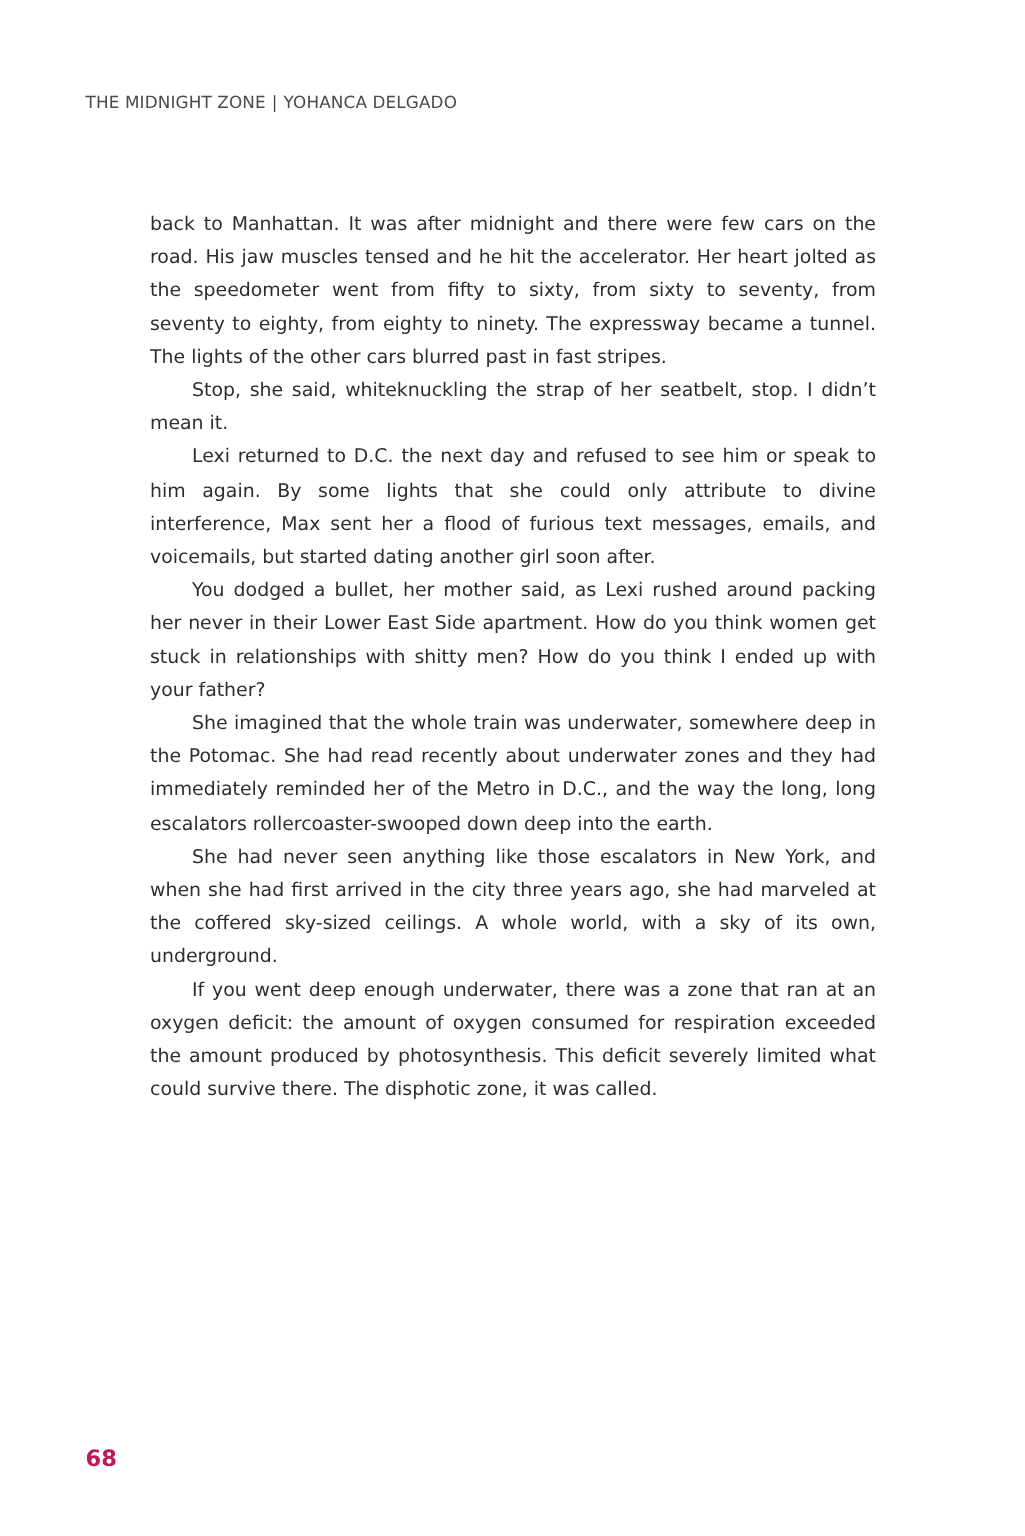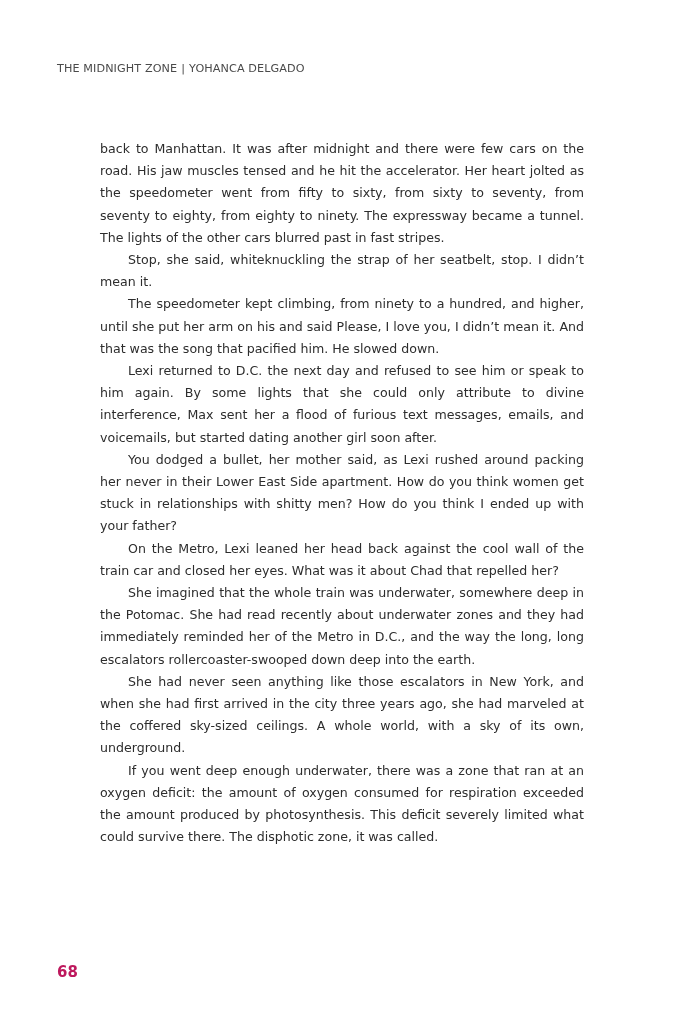--- a/index.html
+++ b/index.html
@@ -57,22 +57,20 @@
 </head>
 <body>
 
 <div class="running-header">
   <span>THE MIDNIGHT ZONE</span><span class="sep">|</span><span>YOHANCA DELGADO</span>
 </div>
 
 <div class="body-text">
   <p class="noindent">back to Manhattan. It was after midnight and there were few cars on the road. His jaw muscles tensed and he hit the accelerator. Her heart jolted as the speedometer went from fifty to sixty, from sixty to seventy, from seventy to eighty, from eighty to ninety. The expressway became a tunnel. The lights of the other cars blurred past in fast stripes.</p>
   <p>Stop, she said, whiteknuckling the strap of her seatbelt, stop. I didn’t mean it.</p>
-  <p>The speedometer kept climbing, from ninety to a hundred, and higher, until she put her arm on his and said Please, I love you, I didn’t mean it. And that was the song that pacified him. He slowed down.</p>
   <p>Lexi returned to D.C. the next day and refused to see him or speak to him again. By some lights that she could only attribute to divine interference, Max sent her a flood of furious text messages, emails, and voicemails, but started dating another girl soon after.</p>
   <p>You dodged a bullet, her mother said, as Lexi rushed around packing her never in their Lower East Side apartment. How do you think women get stuck in relationships with shitty men? How do you think I ended up with your father?</p>
-  <p>On the Metro, Lexi leaned her head back against the cool wall of the train car and closed her eyes. What was it about Chad that repelled her?</p>
   <p>She imagined that the whole train was underwater, somewhere deep in the Potomac. She had read recently about underwater zones and they had immediately reminded her of the Metro in D.C., and the way the long, long escalators rollercoaster-swooped down deep into the earth.</p>
   <p>She had never seen anything like those escalators in New York, and when she had first arrived in the city three years ago, she had marveled at the coffered sky-sized ceilings. A whole world, with a sky of its own, underground.</p>
   <p>If you went deep enough underwater, there was a zone that ran at an oxygen deficit: the amount of oxygen consumed for respiration exceeded the amount produced by photosynthesis. This deficit severely limited what could survive there. The disphotic zone, it was called.</p>
 </div>
 
 <div class="page-number">68</div>
 
 </body></html>

